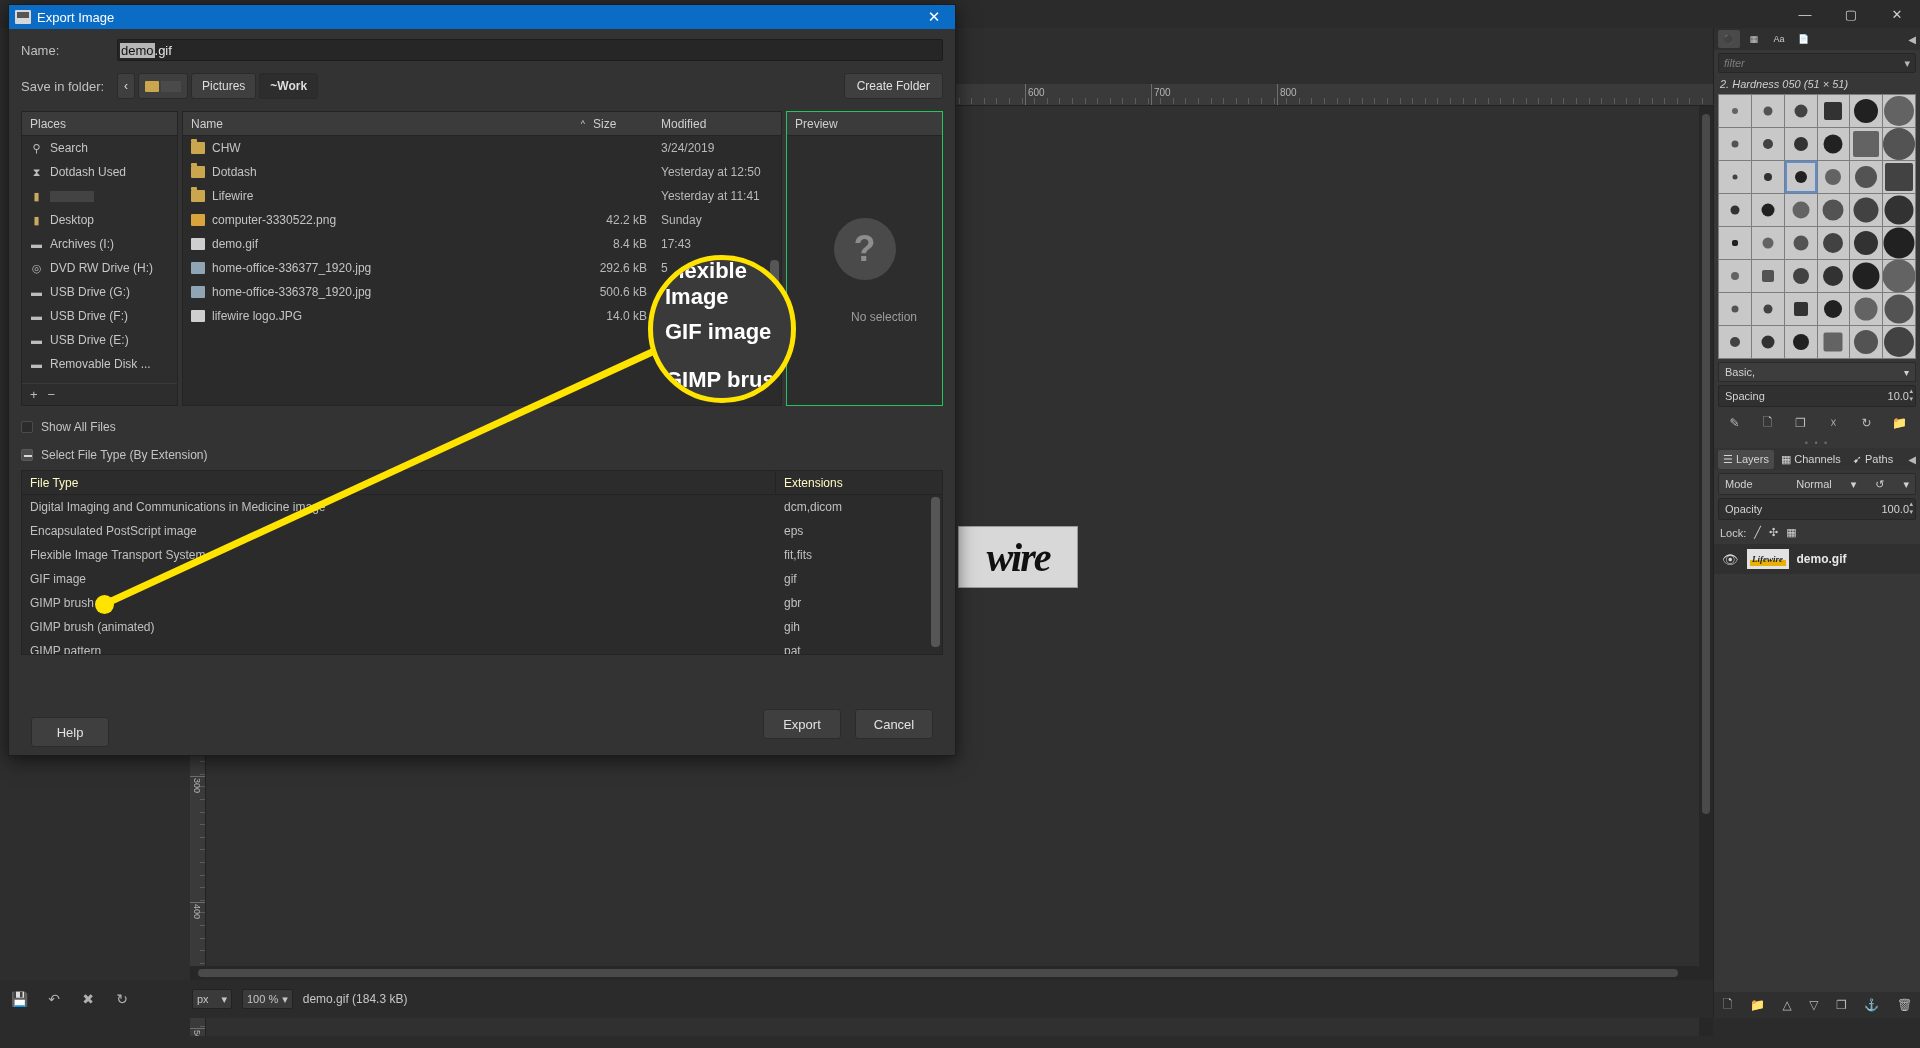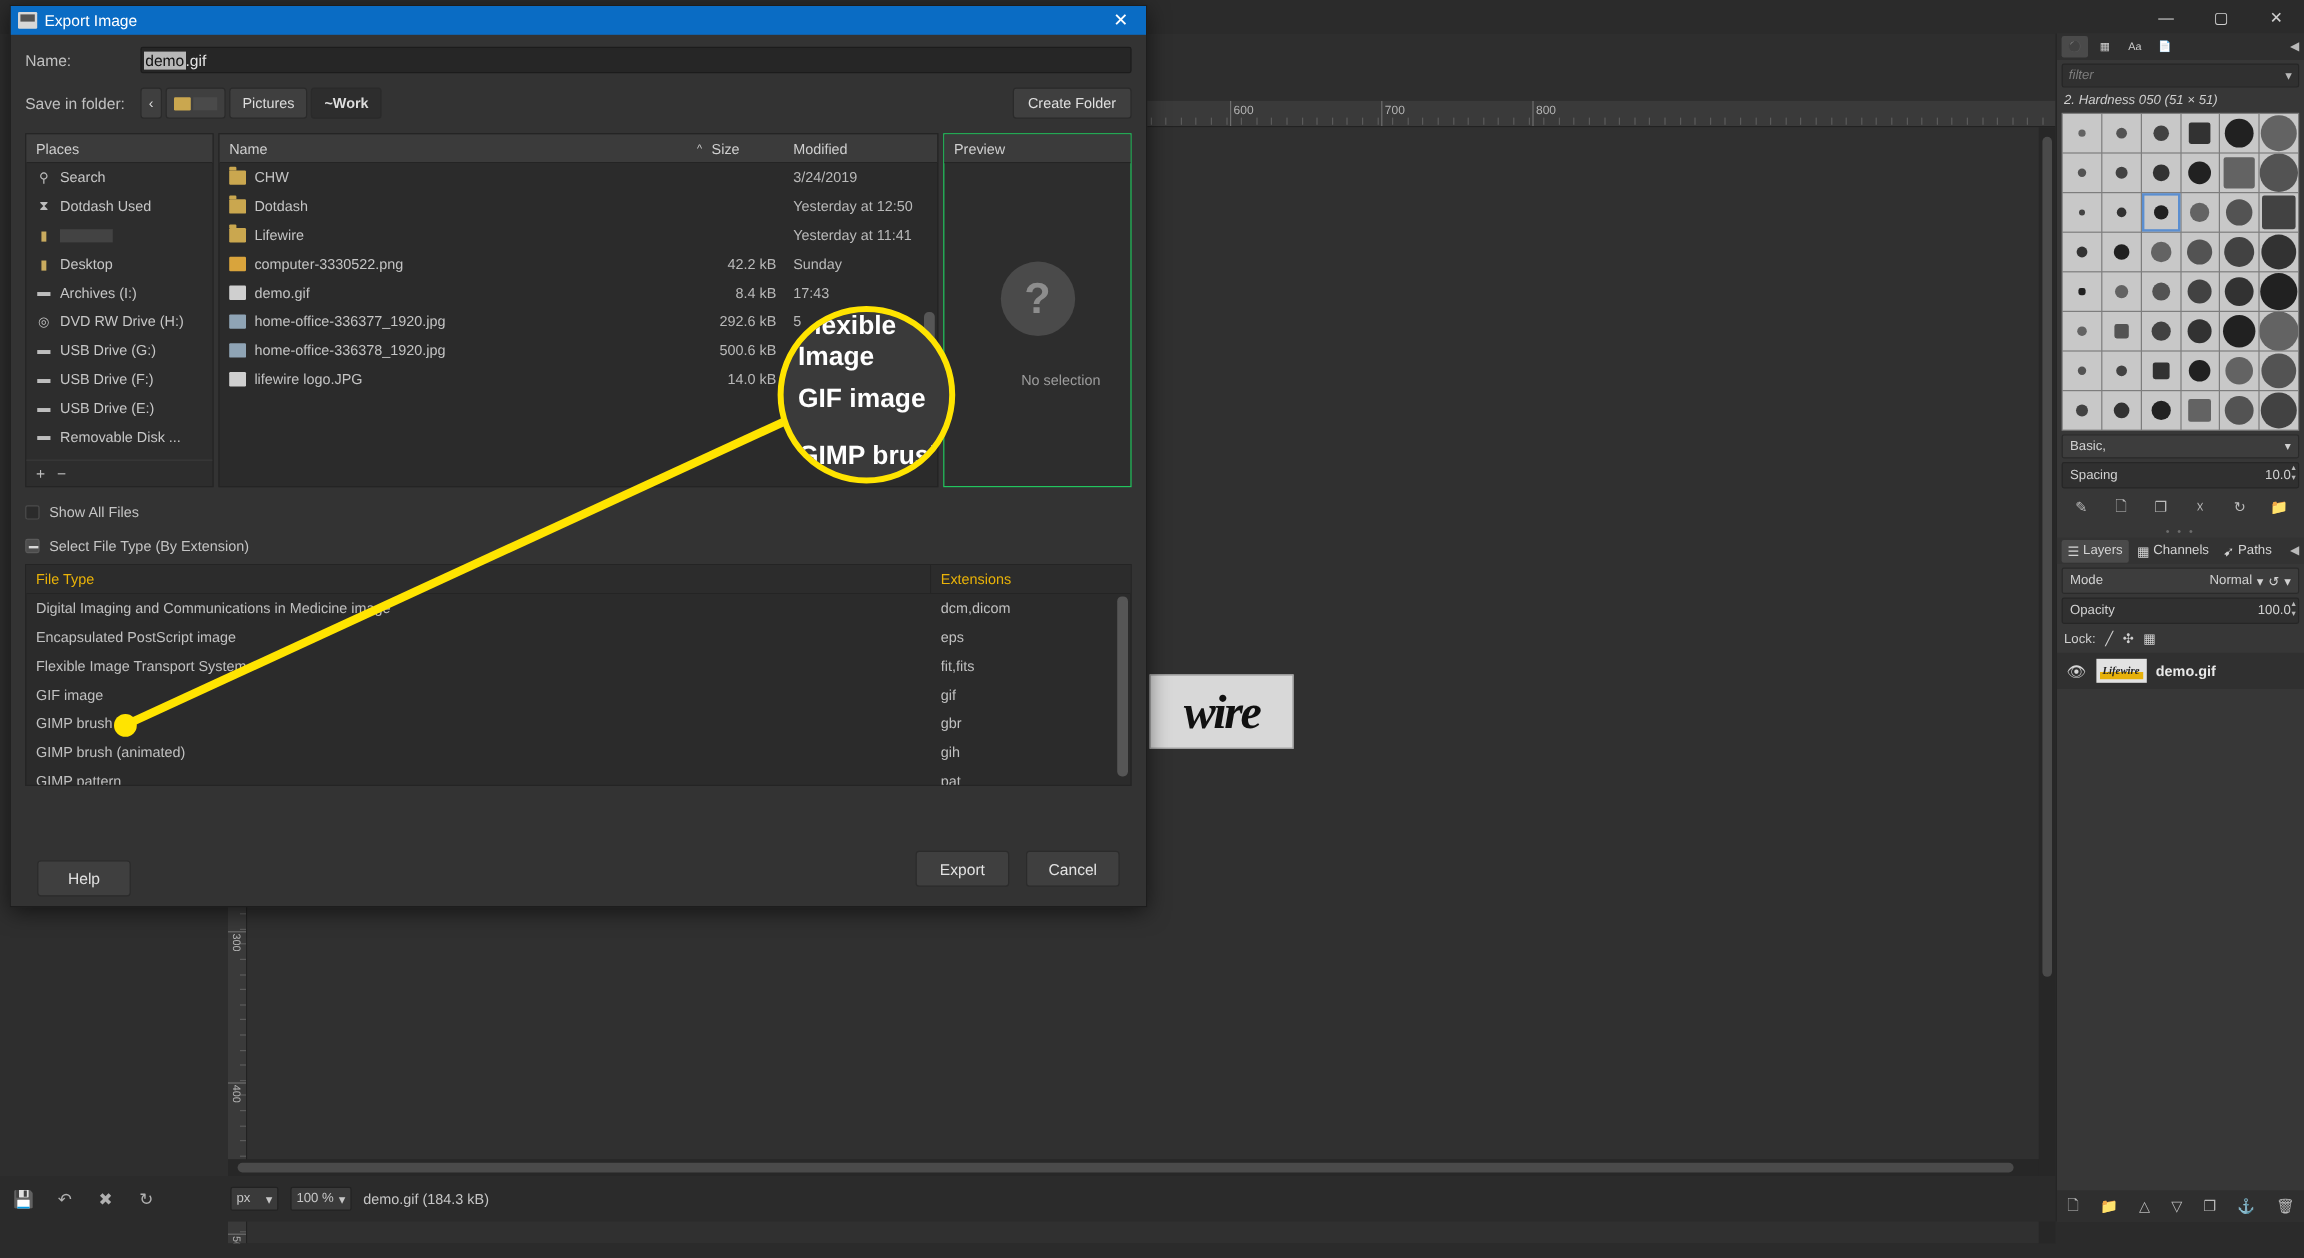--- a/index.html
+++ b/index.html
@@ -22,21 +22,21 @@
   .ruler-left{ position:absolute; left:190px; top:78px; width:16px; height:930px; background:#3a3a3a; border-right:1px solid #222; overflow:hidden; }
   .rtick{ position:absolute; top:0; width:1px; height:22px; background:#6e6e6e; }
   .rtick.minor{ height:6px; top:14px; background:#5b5b5b;}
   .rlabel{ position:absolute; top:3px; font-size:10px; color:#b4b4b4; padding-left:3px; }
   .rtickL{ position:absolute; left:0; height:1px; width:16px; background:#6e6e6e; }
   .rtickL.minor{ width:6px; left:10px; background:#5b5b5b; }
   .rlabelL{ position:absolute; left:2px; font-size:9px; color:#b4b4b4; writing-mode:vertical-rl; }
 
   .canvas-body{ position:absolute; left:206px; top:78px; width:1507px; height:930px; background:#303030; }
   .canvas-img{ position:absolute; left:752px; top:420px; width:120px; height:62px;
-      background:#d8d8d8; border:1px solid #9a9a9a; display:flex; align-items:center; justify-content:center; overflow:hidden;margin-top:36px; }
+      background:#d8d8d8; border:1px solid #9a9a9a; display:flex; align-items:center; justify-content:center; overflow:hidden; }
   .lw-logo{ font-family:"Liberation Serif", serif; font-style:italic; font-weight:bold; font-size:40px;
       color:#111; letter-spacing:-2px; position:relative; }
   .lw-logo:after{ content:""; position:absolute; left:-6px; right:-6px; bottom:2px; height:14px; background:#e7b10a; z-index:-1; }
 
   .hscroll{ position:absolute; left:190px; bottom:38px; width:1523px; height:14px; background:#272727; }
   .hscroll i{ position:absolute; left:8px; top:3px; width:1480px; height:8px; background:#4a4a4a; border-radius:4px; display:block; }
   .vscroll{ position:absolute; right:0px; top:78px; width:14px; height:930px; background:#272727; }
   .vscroll i{ position:absolute; top:8px; left:3px; height:700px; width:8px; background:#4a4a4a; border-radius:4px; display:block; }
 
   .statusbar{ position:absolute; left:0; bottom:0; width:1713px; height:38px; background:#2b2b2b;
@@ -68,21 +68,21 @@
       display:flex; align-items:center; padding:0 6px; font-size:11px; color:#d2d2d2; position:relative; }
   .spacing .val{ margin-left:auto; }
   .spin{ position:absolute; right:2px; top:1px; display:flex; flex-direction:column; font-size:7px; color:#b9b9b9; line-height:8px; }
   .iconrow{ display:flex; justify-content:space-around; align-items:center; height:26px; margin:2px 4px; }
   .iconrow div{ width:22px; height:20px; display:flex; align-items:center; justify-content:center; color:#bcbcbc; font-size:12px; }
   .grip{ text-align:center; color:#6d6d6d; font-size:9px; letter-spacing:2px; height:10px; }
   .layer-tabs{ height:22px; display:flex; align-items:center; gap:2px; padding:0 4px; background:#333; }
   .ltab{ display:flex; align-items:center; gap:3px; height:19px; padding:0 5px; border-radius:2px; font-size:11px; color:#d4d4d4; }
   .ltab.active{ background:#4a4a4a; }
   .moderow{ height:22px; margin:3px 4px; background:#3d3d3d; border:1px solid #2a2a2a; border-radius:2px;
-      display:flex; align-items:center; padding:0 6px; font-size:11px; color:#d2d2d2; gap:4px;}
+      display:flex; align-items:center; padding:0 6px; font-size:11px; color:#d2d2d2; gap:19px;}
   .moderow .lbl{ }
   .moderow .val{ margin-left:auto; }
   .opacity{ height:22px; margin:3px 4px; background:#303030; border:1px solid #262626; border-radius:2px;
       display:flex; align-items:center; padding:0 6px; font-size:11px; color:#d2d2d2; position:relative; }
   .opacity .val{ margin-left:auto; }
   .lockrow{ display:flex; align-items:center; gap:8px; padding:3px 6px; font-size:11px; color:#cfcfcf; }
   .layerlist{ margin:2px 0 0 0; background:#303030; height:30px; display:flex; align-items:center; gap:8px; padding:0 8px; }
   .eye{ font-size:13px; color:#d6d6d6; }
   .thumb{ width:42px; height:20px; background:#e2e2e2; display:flex; align-items:center; justify-content:center;
       font-family:"Liberation Serif",serif; font-style:italic; font-weight:bold; font-size:9px; color:#222; position:relative; }
@@ -150,21 +150,21 @@
   .qmark{ width:62px; height:62px; border-radius:50%; background:#4a4a4a; display:flex; align-items:center; justify-content:center;
       color:#8d8d8d; font-size:36px; font-weight:bold; }
   .nosel{ font-size:12px; color:#9d9d9d;padding-left:39px; }
 
   .chkrow{ display:flex; align-items:center; gap:8px; margin-top:14px; font-size:12px; color:#c4c4c4; }
   .chk{ width:12px; height:12px; background:#2b2b2b; border:1px solid #4c4c4c; border-radius:2px; }
   .chk.exp{ background:#4d4d4d; border-color:#5a5a5a; position:relative; }
   .chk.exp:after{ content:""; position:absolute; left:2px; top:5px; width:8px; height:2px; background:#d8d8d8; }
 
   .ft-table{ margin-top:8px; border:1px solid #242424; background:#2b2b2b; height:185px; display:flex; flex-direction:column; position:relative; }
-  .ft-head{ height:24px; background:#333; display:flex; align-items:center; font-size:12px; color:#eab308; border-bottom:1px solid #242424; }
+  .ft-head{ height:24px; background:#333; display:flex; align-items:center; font-size:12px; color:#fef9c3; border-bottom:1px solid #242424; }
   .ft-head .c1{ flex:1; padding-left:8px; border-right:1px solid #242424; height:100%; display:flex; align-items:center; background:#2c2c2c; }
   .ft-head .c2{ width:166px; padding-left:8px; height:100%; display:flex; align-items:center; background:#2c2c2c; }
   .ft-rows{ flex:1; overflow:hidden; }
   .ftrow{ height:24px; display:flex; align-items:center; font-size:12px; color:#c0c0c0; }
   .ftrow .c1{ flex:1; padding-left:8px; }
   .ftrow .c2{ width:166px; padding-left:8px; color:#c0c0c0; }
   .ft-scroll{ position:absolute; right:2px; top:26px; width:9px; height:155px; }
   .ft-scroll i{ position:absolute; top:0; left:0; width:9px; height:150px; background:#565656; border-radius:4px; display:block; }
 
   .dlg-foot{ position:absolute; left:0; bottom:0; width:100%; height:62px; display:flex; align-items:center; padding:0 22px; }

